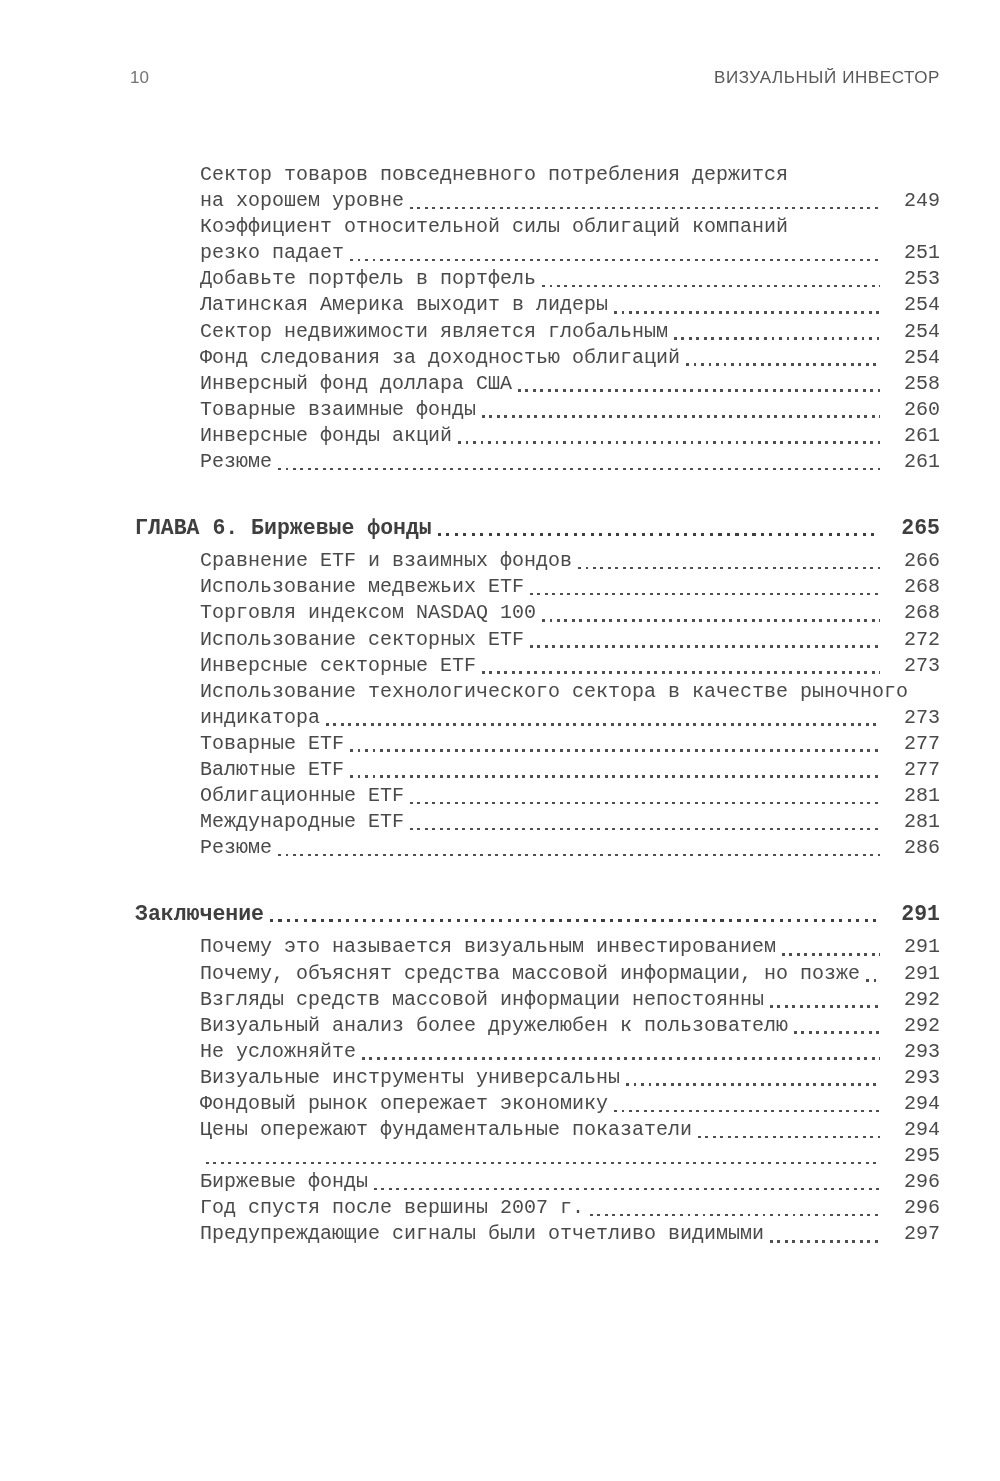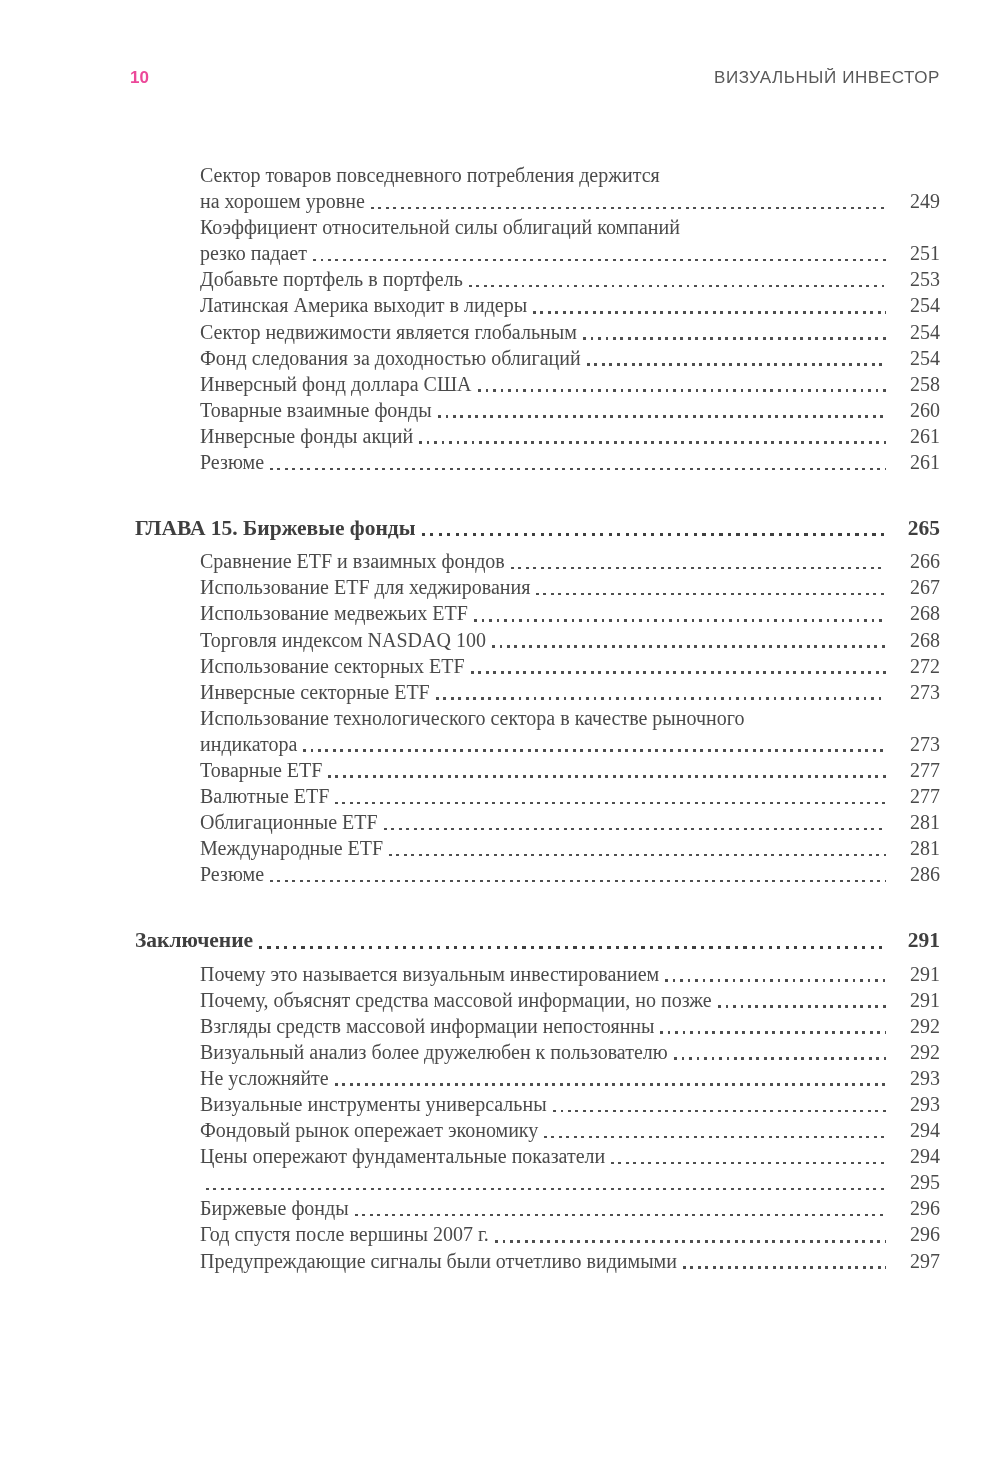--- a/index.html
+++ b/index.html
@@ -22,37 +22,38 @@
   
   .page-header{
     margin:68px 60px 0 130px;
     display:flex;
     justify-content:space-between;
     align-items:baseline;
     font-family:"Liberation Sans","DejaVu Sans",sans-serif;
     font-size:17px;
   }
   .page-number{
-    font-weight:bold;
-    color:#ec4899;
+    font-weight:normal;
+    color:#737373;
   }
   .running-title{
     color:var(--header-gray);
     letter-spacing:0.6px;
     font-weight:normal;
   }
   
   .toc{
     margin:74px 60px 0 135px; 
     font-size:20px;
     line-height:26.1px;
   }
   .toc-row{
     display:flex;
     align-items:center;
+    font-family:Liberation Mono, monospace;
   }
   .toc-row.entry{
     padding-left:65px; 
   }
   .toc-row.chapter{
     font-weight:bold;
     font-size:21.5px;
     color:var(--heading);
     margin-top:40px;
     margin-bottom:7px;
@@ -141,33 +142,28 @@
     <span class="t">Инверсные фонды акций</span>
     <span class="leader"></span>
     <span class="p">261</span>
   </div>
     <div class="toc-row entry">
     <span class="t">Резюме</span>
     <span class="leader"></span>
     <span class="p">261</span>
   </div>
     <div class="toc-row chapter">
-    <span class="t">ГЛАВА 15. Биржевые фонды</span>
+    <span class="t">ГЛАВА 6. Биржевые фонды</span>
     <span class="leader"></span>
     <span class="p">265</span>
   </div>
     <div class="toc-row entry">
     <span class="t">Сравнение ETF и взаимных фондов</span>
     <span class="leader"></span>
     <span class="p">266</span>
-  </div>
-    <div class="toc-row entry">
-    <span class="t">Использование ETF для хеджирования</span>
-    <span class="leader"></span>
-    <span class="p">267</span>
   </div>
     <div class="toc-row entry">
     <span class="t">Использование медвежьих ETF</span>
     <span class="leader"></span>
     <span class="p">268</span>
   </div>
     <div class="toc-row entry">
     <span class="t">Торговля индексом NASDAQ 100</span>
     <span class="leader"></span>
     <span class="p">268</span>

